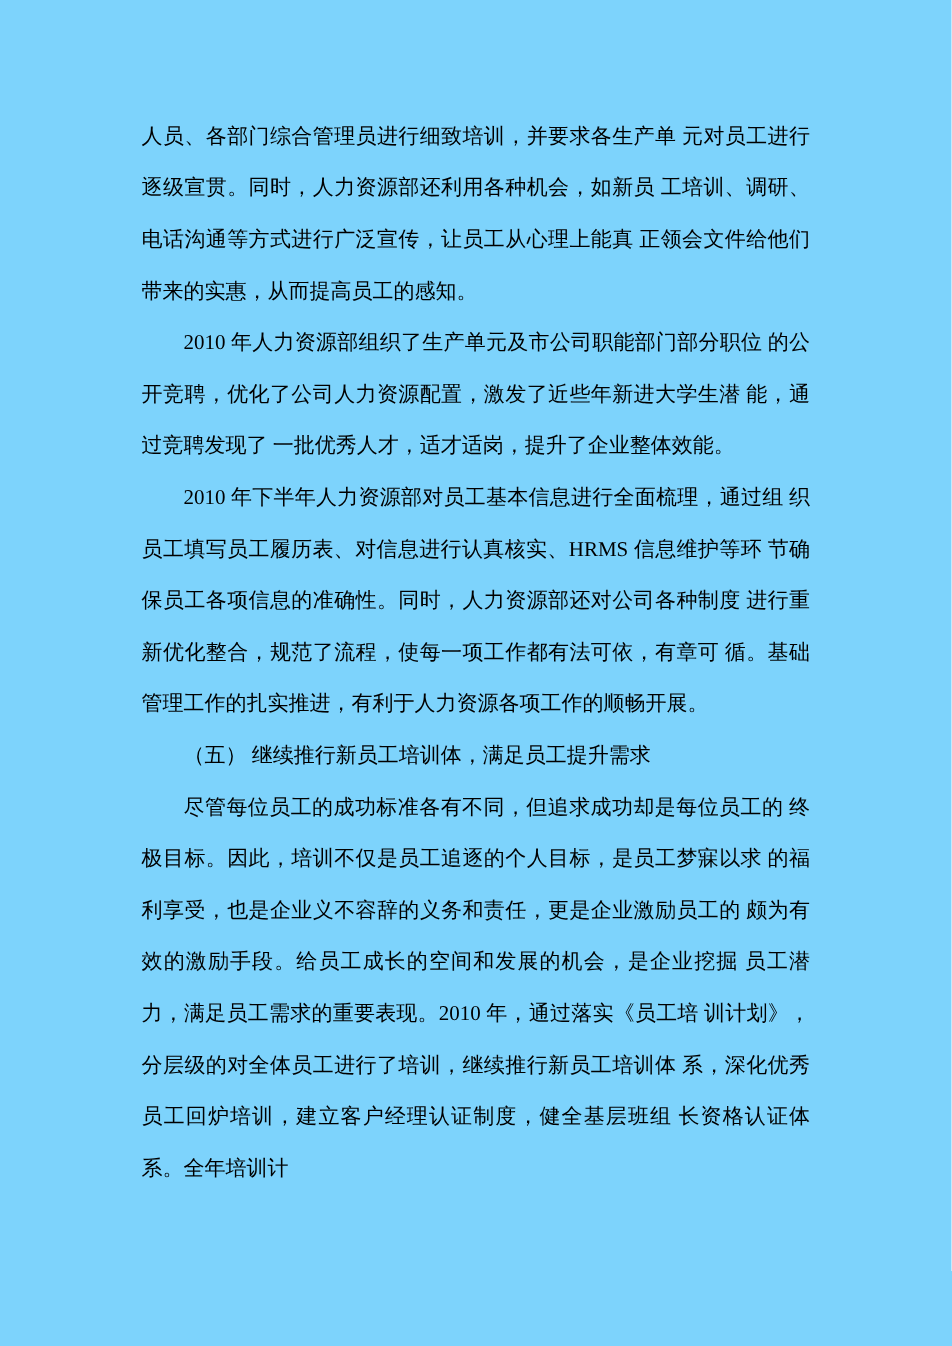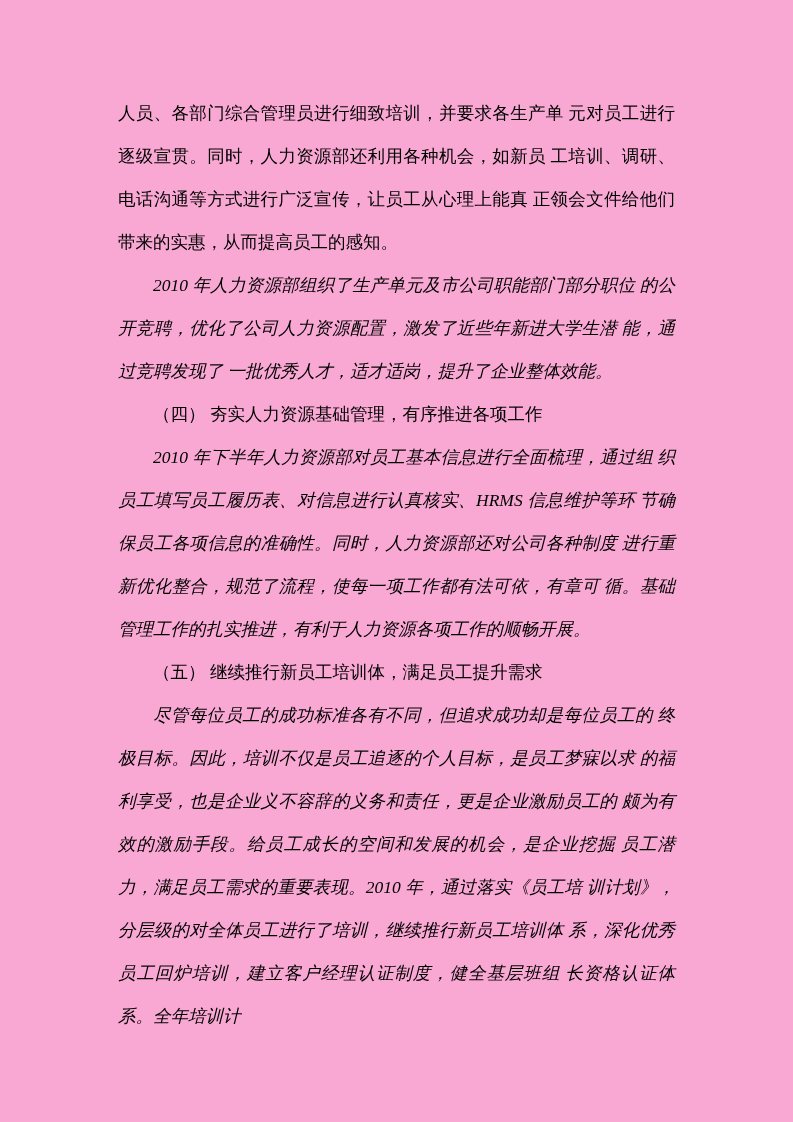--- a/index.html
+++ b/index.html
@@ -12,48 +12,46 @@
     height: 1122px;
     font-family: "Liberation Serif", "DejaVu Serif", serif;
     color: #000000;
   }
   .page {
     position: relative;
     width: 793px;
     height: 1122px;
     box-sizing: border-box;
     padding: 92px 118px 60px 118px;
-    background: #f9a8d4;
+    background: #7dd3fc;
   }
   .doc-body {
     font-size: 17.5px;
     line-height: 43px;
     text-align: justify;
     text-justify: inter-ideograph;
   }
   p {
     margin: 0;
     padding: 0;
   }
   .para {
     text-indent: 0;
   }
   .indent2 {
     text-indent: 2em;
-    font-style: italic;
   }
   .heading-item {
     text-indent: 2em;
   }
 </style>
 </head>
 <body>
 
 <div class="page">
   <div class="doc-body">
     <p class="para">人员、各部门综合管理员进行细致培训，并要求各生产单 元对员工进行逐级宣贯。同时，人力资源部还利用各种机会，如新员 工培训、调研、电话沟通等方式进行广泛宣传，让员工从心理上能真 正领会文件给他们带来的实惠，从而提高员工的感知。</p>
     <p class="indent2">2010 年人力资源部组织了生产单元及市公司职能部门部分职位 的公开竞聘，优化了公司人力资源配置，激发了近些年新进大学生潜 能，通过竞聘发现了 一批优秀人才，适才适岗，提升了企业整体效能。</p>
-    <p class="heading-item">（四） 夯实人力资源基础管理，有序推进各项工作</p>
     <p class="indent2">2010 年下半年人力资源部对员工基本信息进行全面梳理，通过组 织员工填写员工履历表、对信息进行认真核实、HRMS 信息维护等环 节确保员工各项信息的准确性。同时，人力资源部还对公司各种制度 进行重新优化整合，规范了流程，使每一项工作都有法可依，有章可 循。基础管理工作的扎实推进，有利于人力资源各项工作的顺畅开展。</p>
     <p class="heading-item">（五） 继续推行新员工培训体，满足员工提升需求</p>
     <p class="indent2">尽管每位员工的成功标准各有不同，但追求成功却是每位员工的 终极目标。因此，培训不仅是员工追逐的个人目标，是员工梦寐以求 的福利享受，也是企业义不容辞的义务和责任，更是企业激励员工的 颇为有效的激励手段。给员工成长的空间和发展的机会，是企业挖掘 员工潜力，满足员工需求的重要表现。2010 年，通过落实《员工培 训计划》，分层级的对全体员工进行了培训，继续推行新员工培训体 系，深化优秀员工回炉培训，建立客户经理认证制度，健全基层班组 长资格认证体系。全年培训计</p>
   </div>
 </div>
 
 </body></html>

